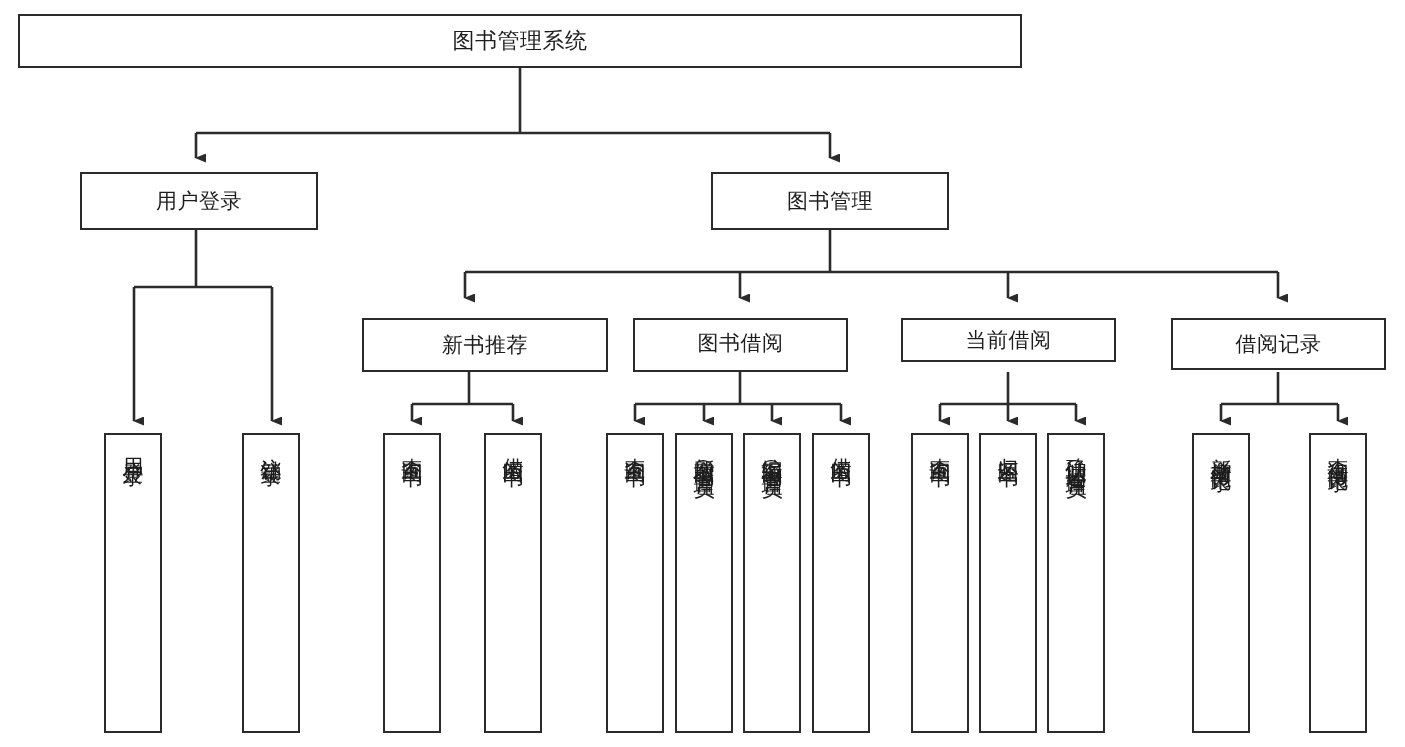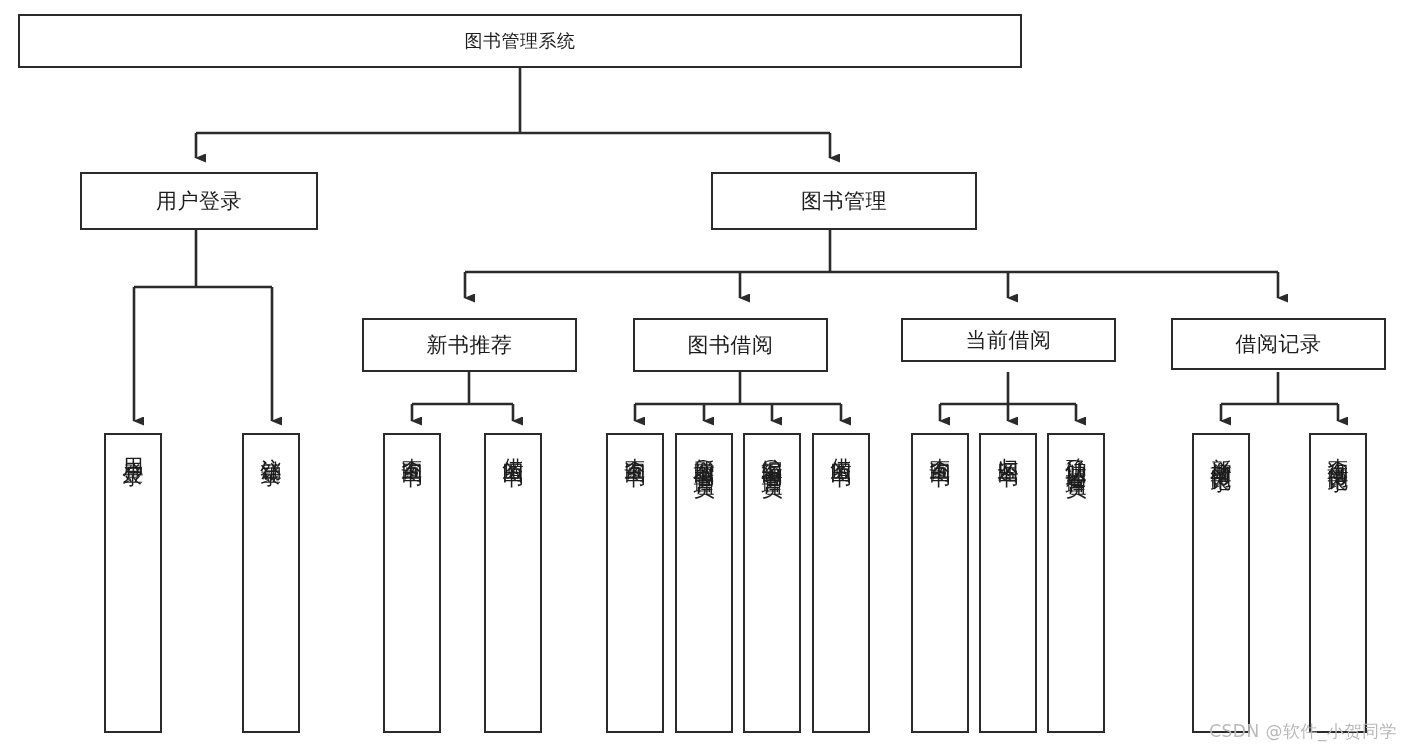--- a/index.html
+++ b/index.html
@@ -41,21 +41,21 @@
     text-align: center;
     line-height: 1.18;
     letter-spacing: 0.5px;
   }
   
   .node.h .lbl {
     font-size: 21px;
     white-space: nowrap;
   }
   .node.root .lbl {
-    font-size: 18px;
+    font-size: 22px;
   }
   
   .node.v {
     align-items: flex-start;
     justify-content: center;
     padding-top: 6px;
   }
   .node.v .lbl {
     writing-mode: vertical-rl;
     text-orientation: upright;
@@ -131,29 +131,29 @@
   </svg>
 
   <div class="node h root" style="left:18px; top:14px; width:1004px; height:54px;">
     <span class="lbl">图书管理系统</span>
   </div>
 
   <div class="node h" style="left:80px; top:172px; width:238px; height:58px;">
     <span class="lbl">用户登录</span>
   </div>
 
-  <div class="node h" style="left:711px; top:172px; width:266px; height:58px;">
+  <div class="node h" style="left:711px; top:172px; width:238px; height:58px;">
     <span class="lbl">图书管理</span>
   </div>
 
-  <div class="node h" style="left:362px; top:318px; width:215px; height:54px;">
+  <div class="node h" style="left:362px; top:318px; width:246px; height:54px;">
     <span class="lbl">新书推荐</span>
   </div>
 
-  <div class="node h" style="left:633px; top:318px; width:195px; height:54px;">
+  <div class="node h" style="left:633px; top:318px; width:215px; height:54px;font-family:Liberation Mono, monospace;">
     <span class="lbl">图书借阅</span>
   </div>
 
   <div class="node h" style="left:901px; top:318px; width:215px; height:44px;">
     <span class="lbl">当前借阅</span>
   </div>
 
   <div class="node h" style="left:1171px; top:318px; width:215px; height:52px;">
     <span class="lbl">借阅记录</span>
   </div>
@@ -203,15 +203,14 @@
   </div>
 
   <div class="node v" style="left:1192px; top:433px; width:58px; height:300px;">
     <span class="lbl">新增借阅记录</span>
   </div>
 
   <div class="node v" style="left:1309px; top:433px; width:58px; height:300px;">
     <span class="lbl">查询借阅记录</span>
   </div>
 
-  <div id="watermark">CSDN @软件_小贺同学</div>
 
 </div>
 
 </body></html>

